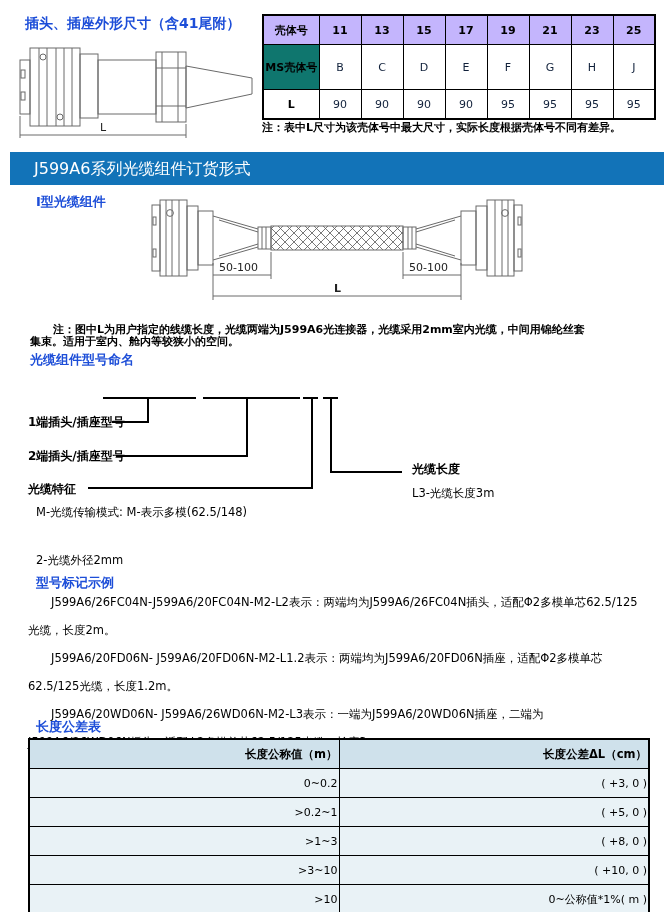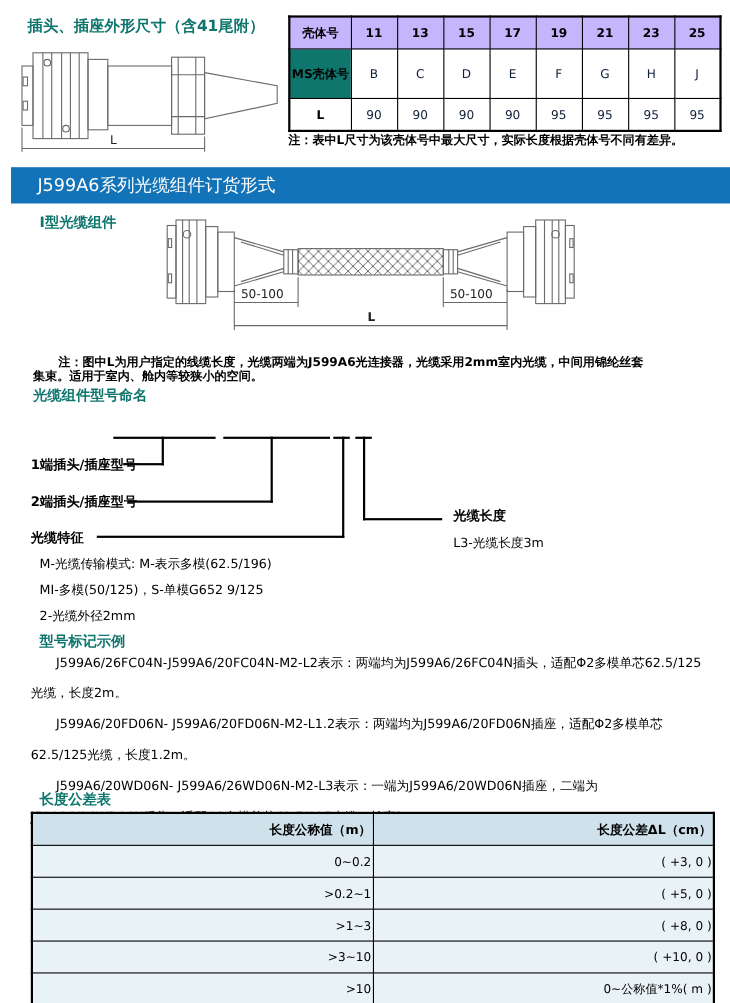--- a/index.html
+++ b/index.html
@@ -2,21 +2,21 @@
 <html><head>
 <meta charset="utf-8">
 <style>
   html,body { margin:0; padding:0; background:#fff; }
   .page {
     position:relative; width:664px; height:912px; background:#ffffff;
     font-family:"DejaVu Sans","Liberation Sans",sans-serif; color:#000;
     overflow:hidden;
   }
   .abs { position:absolute; }
-  .h-blue { color:#0f766e; font-weight:bold; font-size:13px; white-space:nowrap; }
+  .h-blue { color:#1d4ed8; font-weight:bold; font-size:13px; white-space:nowrap; }
   .line { position:absolute; background:#000; }
   
   .top-heading { left:25px; top:15px; font-size:14px; }
   
   table.shell { border-collapse:collapse; table-layout:fixed; width:392px; }
   table.shell td {
     border:1px solid #000; text-align:center; vertical-align:middle;
     font-size:11px; padding:2px 0; color:#10203a; background:#fff;
   }
   table.shell { border:2px solid #000; }
@@ -235,22 +235,21 @@
   <div class="line" style="left:88px; top:487px; width:225px; height:2px;"></div>
   <div class="line" style="left:330px; top:397px; width:2px; height:76px;"></div>
   <div class="line" style="left:330px; top:471px; width:72px; height:2px;"></div>
 
   <div class="abs callout-label" style="left:28px; top:414px;">1端插头/插座型号</div>
   <div class="abs callout-label" style="left:28px; top:448px;">2端插头/插座型号</div>
   <div class="abs callout-label" style="left:28px; top:481px;">光缆特征</div>
   <div class="abs callout-label" style="left:412px; top:461px;">光缆长度</div>
   <div class="abs plain-line" style="left:412px; top:486px;">L3-光缆长度3m</div>
 
-  <div class="abs plain-line" style="left:36px; top:505px;">M-光缆传输模式: M-表示多模(62.5/196)</div>
-  <div class="abs plain-line" style="left:36px; top:529px;">MI-多模(50/125)，S-单模G652 9/125</div>
+  <div class="abs plain-line" style="left:36px; top:505px;">M-光缆传输模式: M-表示多模(62.5/148)</div>
   <div class="abs plain-line" style="left:36px; top:553px;">2-光缆外径2mm</div>
 
   <div class="abs h-blue" style="left:36px; top:574px;">型号标记示例</div>
 
   <div class="abs examples">
     <p>J599A6/26FC04N-J599A6/20FC04N-M2-L2表示：两端均为J599A6/26FC04N插头，适配Φ2多模单芯62.5/125光缆，长度2m。</p>
     <p>J599A6/20FD06N- J599A6/20FD06N-M2-L1.2表示：两端均为J599A6/20FD06N插座，适配Φ2多模单芯62.5/125光缆，长度1.2m。</p>
     <p>J599A6/20WD06N- J599A6/26WD06N-M2-L3表示：一端为J599A6/20WD06N插座，二端为J599A6/26WD06N插头，适配Φ2多模单芯62.5/125光缆，长度3m。</p>
   </div>
 

